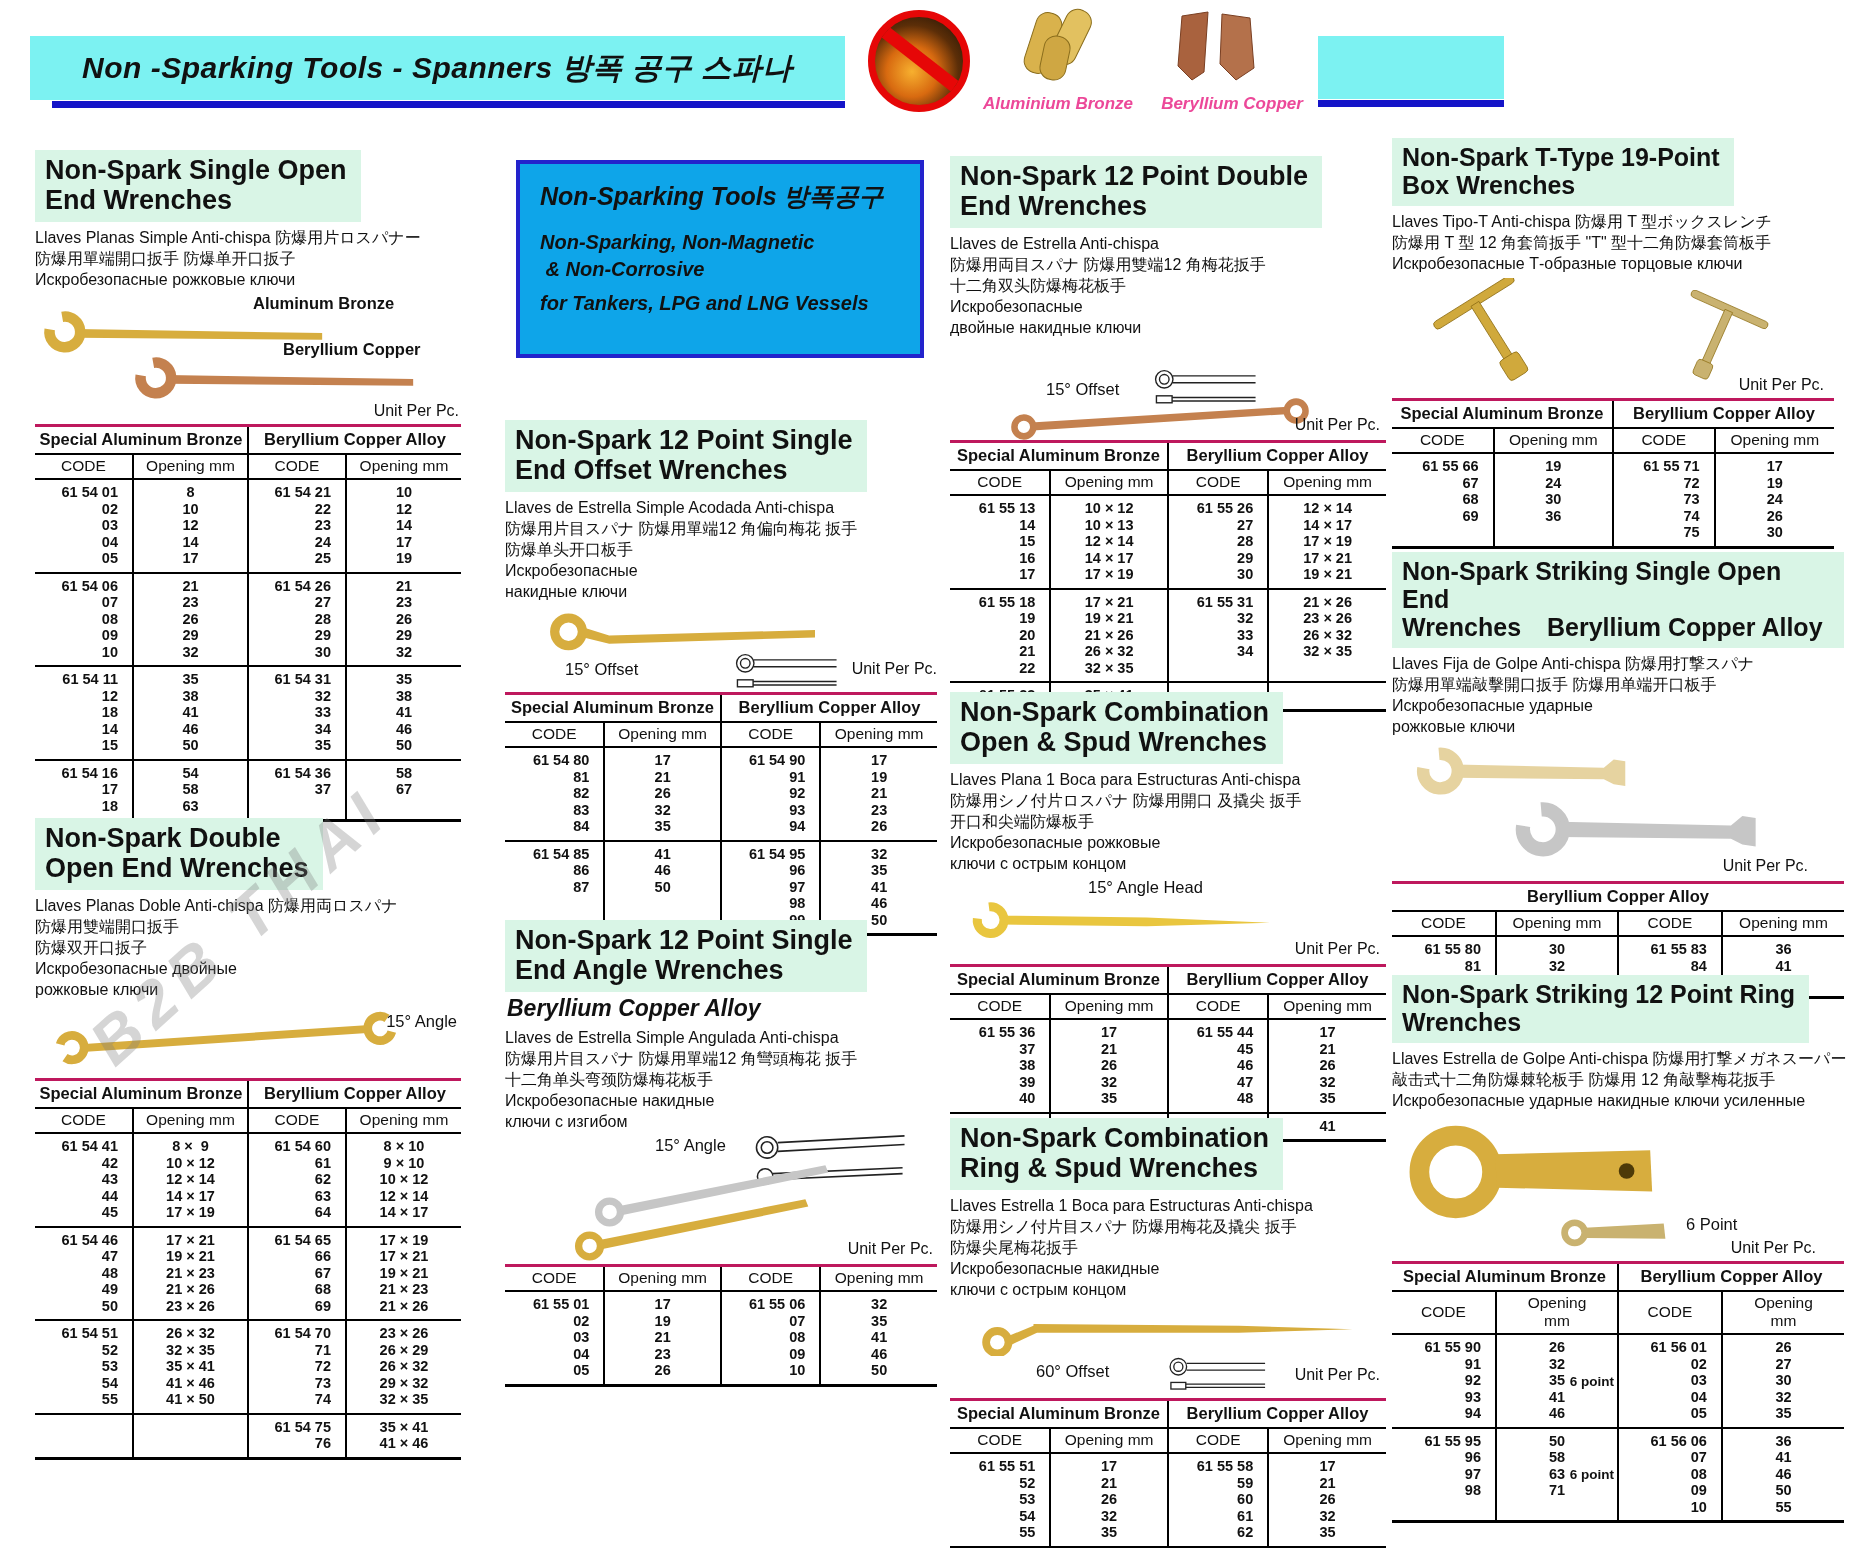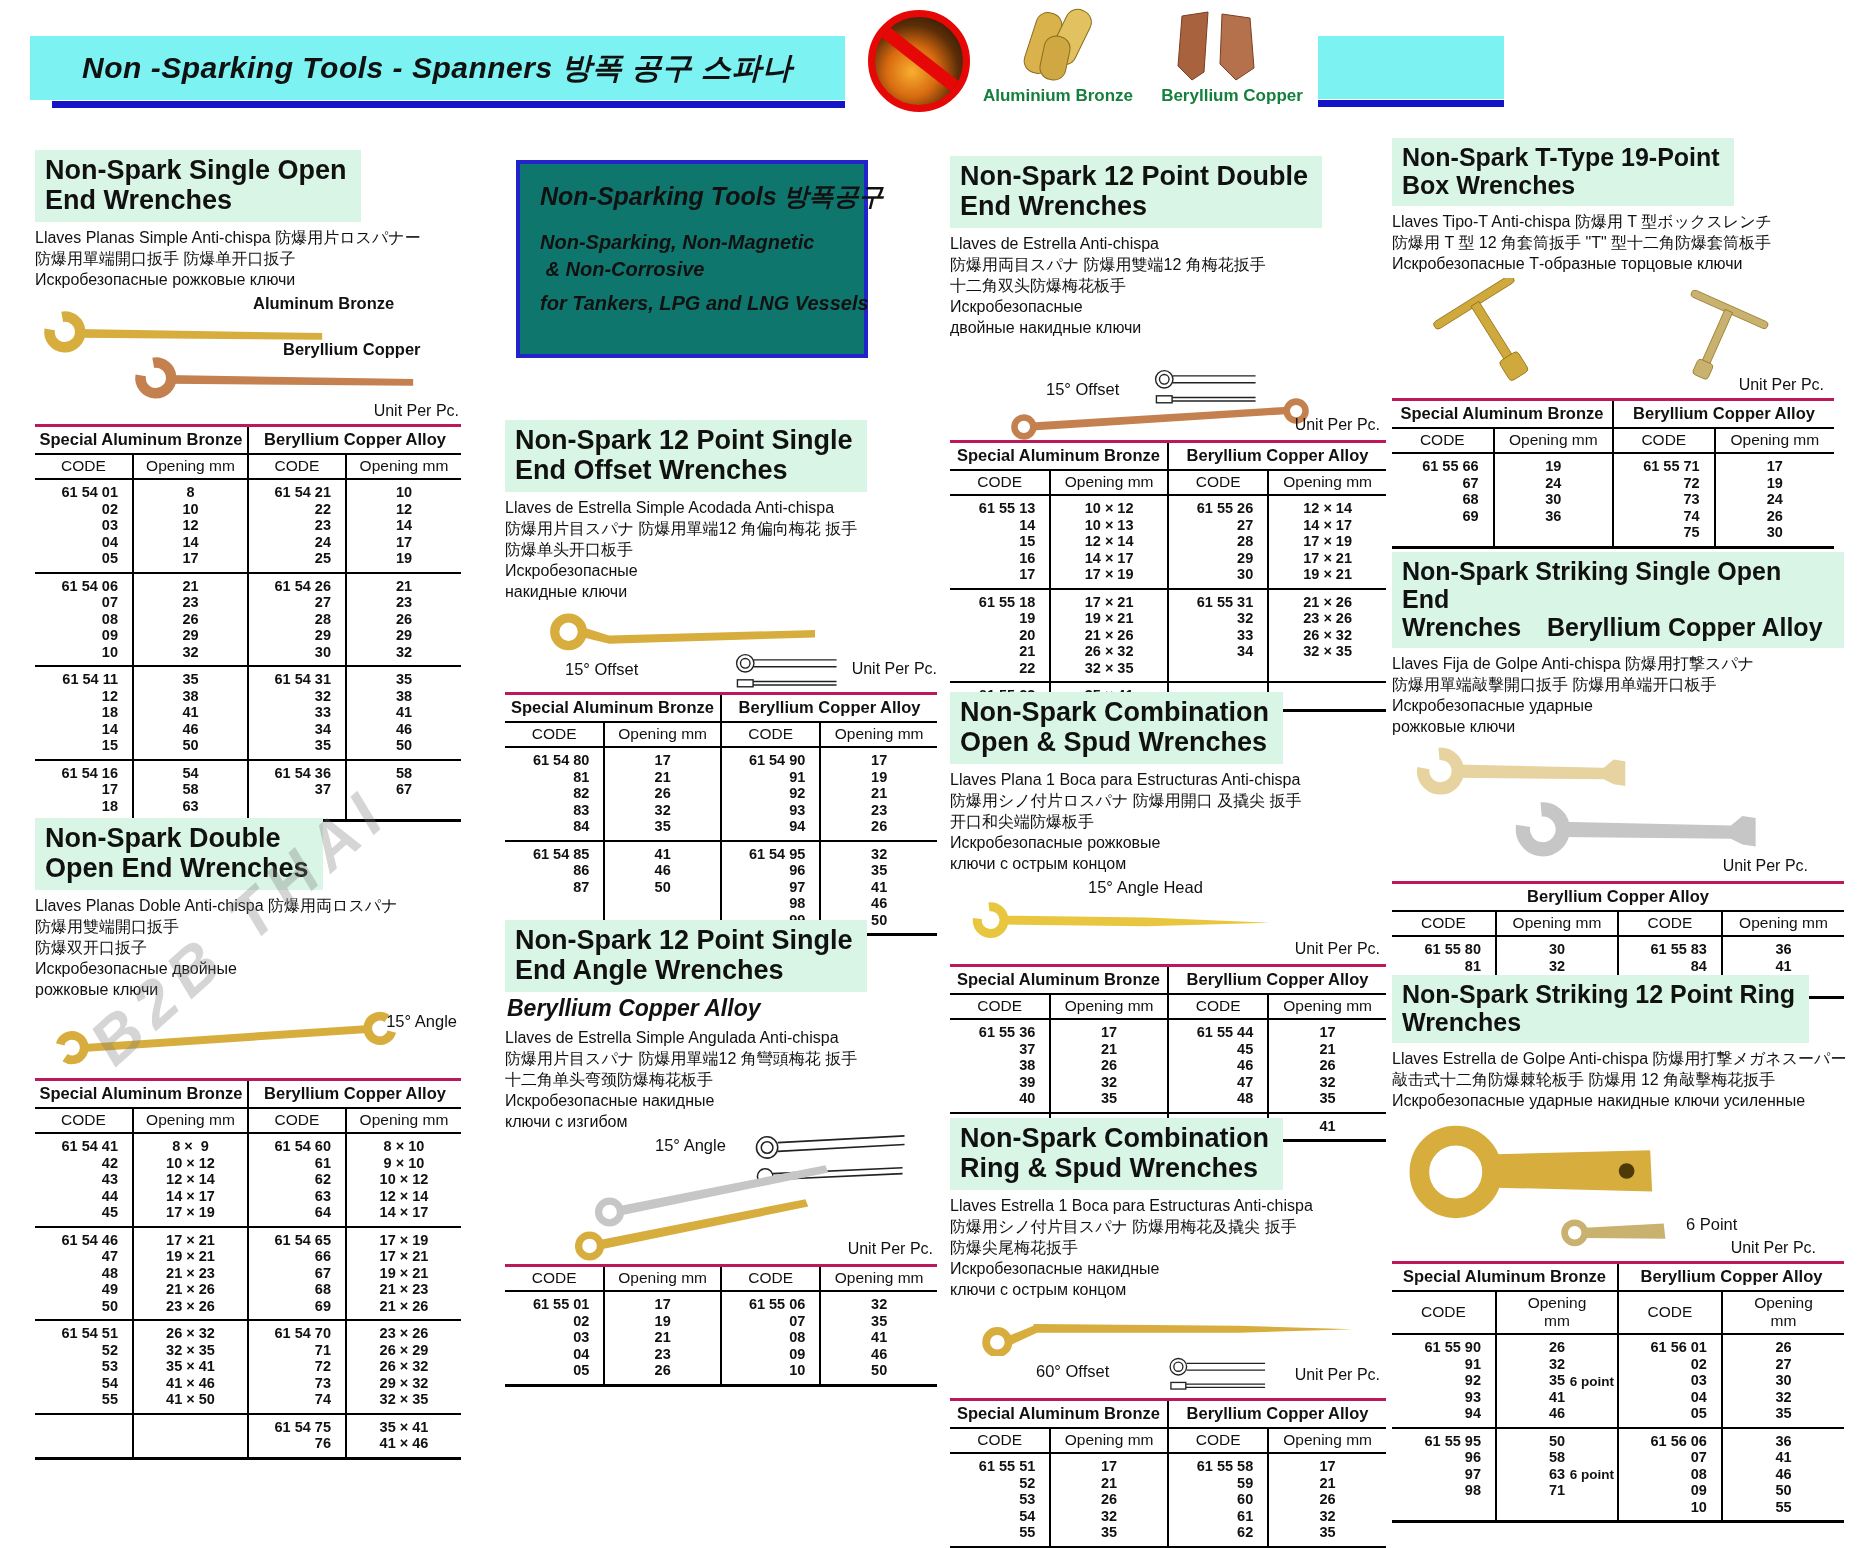--- a/index.html
+++ b/index.html
@@ -10,24 +10,24 @@
              display:flex;align-items:center;padding-left:52px;box-sizing:border-box;}
   .title-text{font-style:italic;font-weight:bold;font-size:30px;white-space:nowrap;letter-spacing:.5px;text-align:right;}
   .title-rule{position:absolute;left:52px;top:101px;width:793px;height:7px;background:#1414C8;}
   .right-bar{position:absolute;left:1318px;top:36px;width:186px;height:63px;background:#7CF2F2;}
   .right-bar-rule{position:absolute;left:1318px;top:100px;width:186px;height:7px;background:#1414C8;}
   .nospark{position:absolute;left:868px;top:10px;width:102px;height:102px;border-radius:50%;
            border:7px solid #E60707;box-sizing:border-box;overflow:hidden;
            background:radial-gradient(circle at 42% 62%, #F7B02F 0%, #D86A10 34%, #5C2E08 62%, #140D05 100%);}
   .nospark .slash{position:absolute;left:-14px;top:38px;width:124px;height:13px;background:#E60707;transform:rotate(38deg);}
   .photo{position:absolute;}
-  .mat-cap{position:absolute;color:#15803d;font-weight:bold;font-size:17px;text-align:center;white-space:nowrap;}
+  .mat-cap{position:absolute;color:#ec4899;font-weight:bold;font-style:italic;font-size:17px;text-align:center;white-space:nowrap;margin-top:8px;}
   
-  .info-box{position:absolute;left:516px;top:160px;width:352px;height:198px;border:4px solid #2323CC;
-            box-sizing:border-box;padding:16px 8px 0 20px;background:#0f766e;}
+  .info-box{position:absolute;left:516px;top:160px;width:408px;height:198px;border:4px solid #2323CC;
+            box-sizing:border-box;padding:16px 8px 0 20px;background:#0ea5e9;}
   .ib-title{font-style:italic;font-weight:bold;font-size:25px;margin-bottom:16px;white-space:nowrap;}
   .ib-line{font-style:italic;font-weight:bold;font-size:20px;line-height:27px;white-space:pre;}
   .ib-line:last-child{margin-top:7px;}
   
   .sec{position:absolute;}
   .sec-title{display:inline-block;background:#D9F5E6;font-weight:bold;
              font-size:27px;line-height:30px;padding:5px 14px 7px 10px;}
   .sec-title.t25{font-size:25px;line-height:28px;}
   .alloy-inline{margin-left:26px;}
   .alloy-line{font-style:italic;font-weight:bold;font-size:23px;margin:3px 0 0 2px;}

